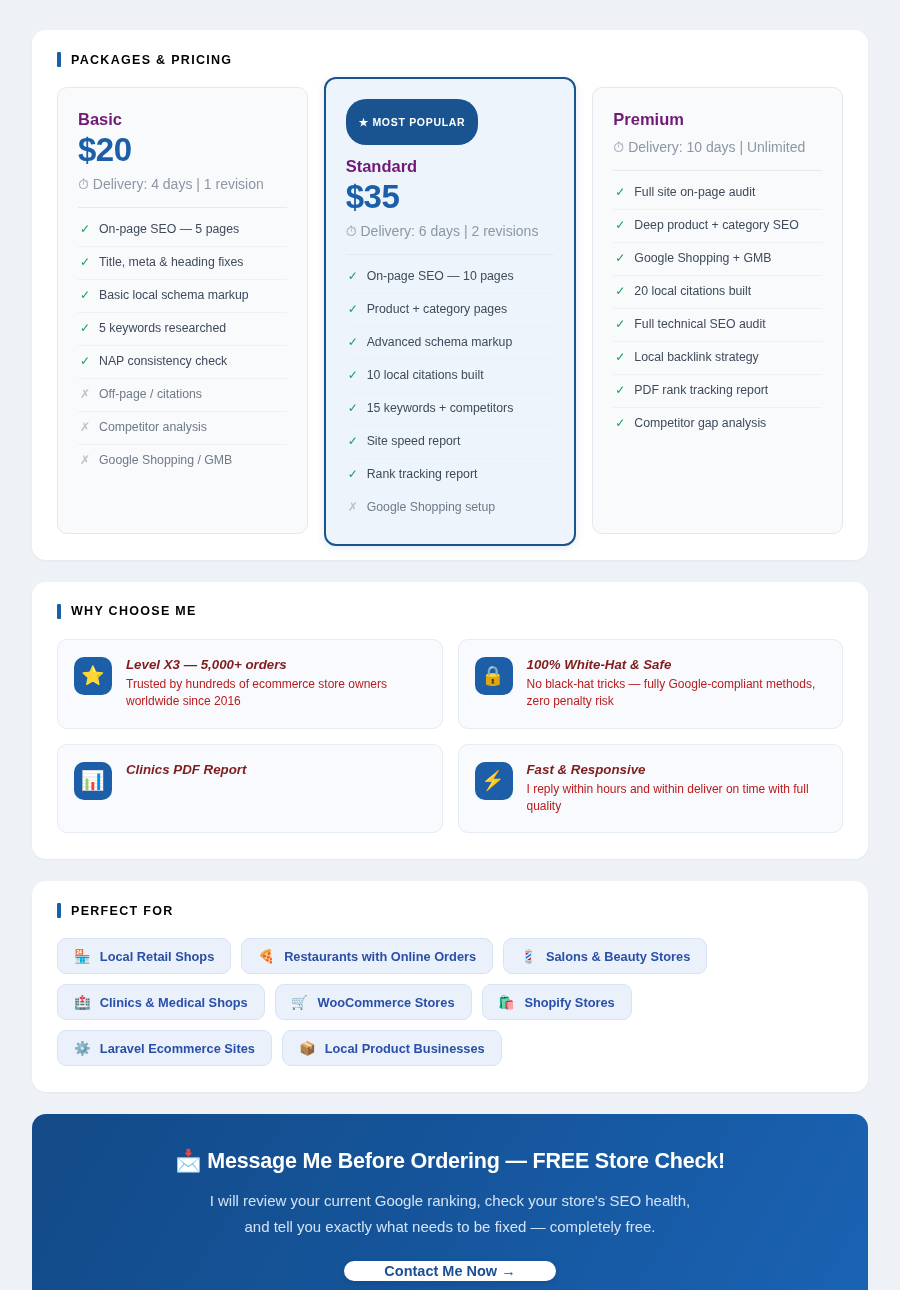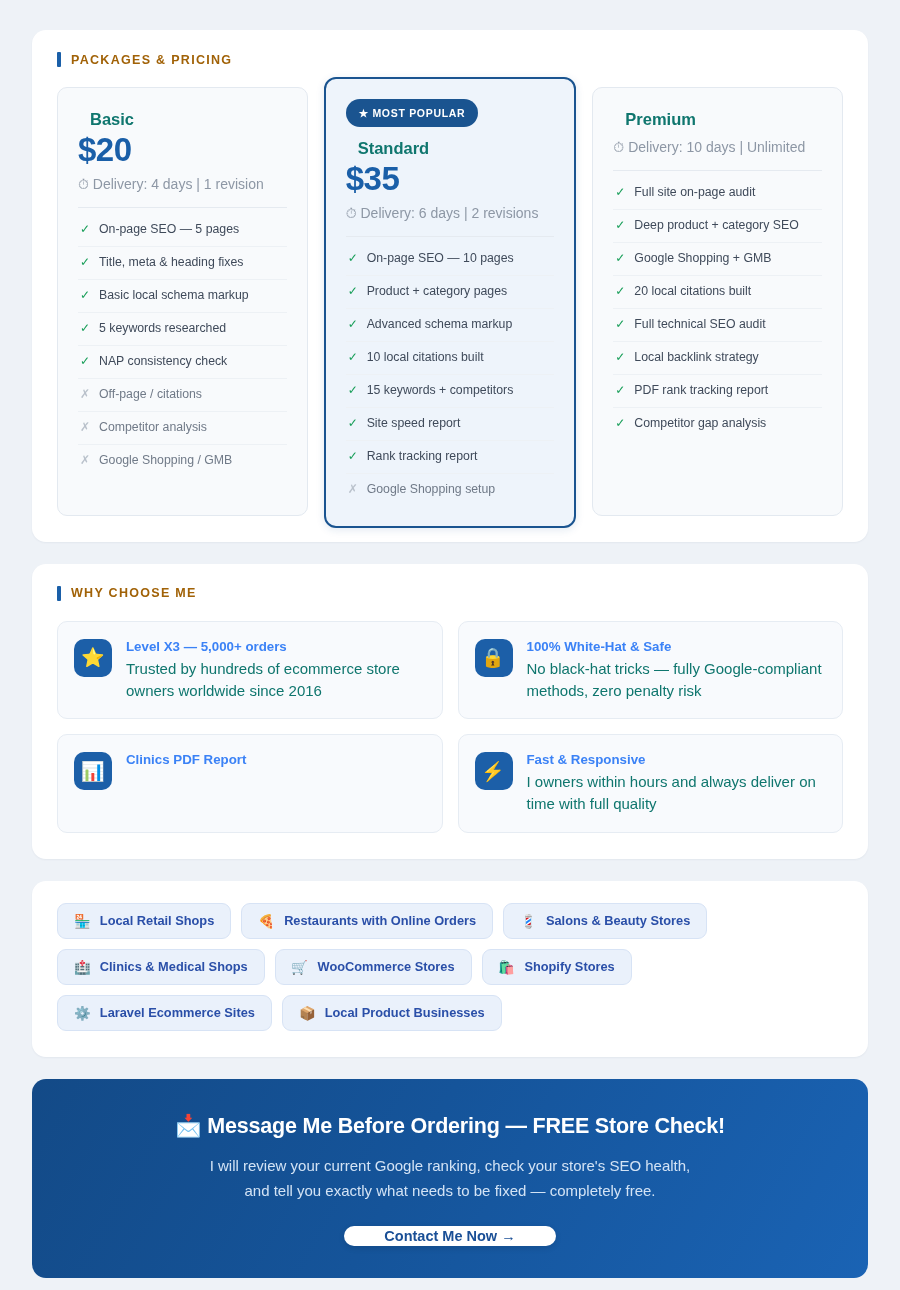--- a/index.html
+++ b/index.html
@@ -17,44 +17,44 @@
     border-radius: 14px;
     padding: 22px 25px 26px 25px;
     margin-bottom: 22px;
     box-shadow: 0 1px 2px rgba(20,40,80,.05);
   }
 
   
   .sec-head { display: flex; align-items: center; gap: 10px; margin-bottom: 20px; }
   .sec-bar { width: 4px; height: 15px; background: #1a5fa8; border-radius: 1px; flex: none; }
   .sec-title {
-    font-size: 12.5px; font-weight: bold; color: #a16207;
+    font-size: 12.5px; font-weight: bold; color: #000000;
     letter-spacing: 1.3px; text-transform: uppercase;
   }
 
   
   .price-grid { display: flex; gap: 16px; align-items: stretch; }
   .price-card {
     flex: 1 1 0; background: #f8fafc; border: 1px solid #e3e9f0;
     border-radius: 10px; padding: 22px 20px 20px 20px;
     display: flex; flex-direction: column;
   }
   .price-card.featured {
     background: #eef4fb; border: 2px solid #1a5490;
     border-radius: 12px; margin-top: -10px; margin-bottom: -12px;
     padding-top: 20px;
     box-shadow: 0 2px 8px rgba(26,84,144,.12);
   }
   .badge {
     display: inline-block; align-self: flex-start;
     background: #1a5490; color: #fff;
     font-size: 10.5px; font-weight: bold; letter-spacing: .7px;
-    padding: 8px 13px; border-radius: 20px; margin-bottom: 12px;
-  }
-  .tier-name { font-size: 16.5px; font-weight: bold; color: #0f766e; margin-bottom: 3px; margin-left: 12px; }
+    padding: 17px 13px; border-radius: 20px; margin-bottom: 12px;
+  }
+  .tier-name { font-size: 16.5px; font-weight: bold; color: #701a75; margin-bottom: 3px; }
   .tier-price { font-size: 33px; font-weight: bold; color: #1a5fa8; line-height: 1.12; letter-spacing: -.5px; }
   .tier-meta { font-size: 14px; color: #8d97a5; margin-top: 7px; }
   .tier-rule { border: none; border-top: 1px solid #e5eaf0; margin: 14px 0 6px 0; }
 
   .feat-list { list-style: none; }
   .feat {
     display: flex; align-items: flex-start; gap: 10px;
     font-size: 12.3px; color: #3f4a5a; line-height: 1.3;
     padding: 8px 0 8px 2px;
     border-bottom: 1px solid #edf1f5;
@@ -69,22 +69,22 @@
   .why-grid { display: grid; grid-template-columns: 1fr 1fr; gap: 15px; }
   .why-card {
     background: #f8fafd; border: 1px solid #e6ecf3; border-radius: 10px;
     padding: 17px 16px; display: flex; gap: 14px; align-items: flex-start;
   }
   .why-icon {
     flex: none; width: 38px; height: 38px; border-radius: 10px;
     background: #1c5fa8; display: flex; align-items: center; justify-content: center;
     font-size: 19px; line-height: 1;
   }
-  .why-title { font-size: 13.3px; font-weight: bold; color: #3b82f6; margin-bottom: 4px; }
-  .why-desc { font-size: 15px; color: #0f766e; line-height: 1.45; }
+  .why-title { font-size: 13.3px; font-weight: bold; color: #7f1d1d; margin-bottom: 4px; font-style: italic; }
+  .why-desc { font-size: 12px; color: #b91c1c; line-height: 1.45; }
 
   
   .tags { display: flex; flex-wrap: wrap; gap: 10px; }
   .tag {
     background: #eaf1fb; border: 1px solid #d7e3f5; border-radius: 9px;
     padding: 9px 16px; font-size: 12.8px; font-weight: bold; color: #2a4fa8;
     display: inline-flex; align-items: center; gap: 9px; white-space: nowrap;
   }
   .tag .emo { font-size: 13.5px; }
 
@@ -259,27 +259,31 @@
         <div class="why-card">
           <div class="why-icon">📊</div>
           <div>
             <div class="why-title">Clinics PDF Report</div>
           </div>
         </div>
         <div class="why-card">
           <div class="why-icon">⚡</div>
           <div>
             <div class="why-title">Fast &amp; Responsive</div>
-            <div class="why-desc">I owners within hours and always deliver on time with full quality</div>
+            <div class="why-desc">I reply within hours and within deliver on time with full quality</div>
           </div>
         </div>
       </div>
   </section>
 
   <section class="panel">
+    <div class="sec-head">
+      <span class="sec-bar"></span>
+      <span class="sec-title">PERFECT FOR</span>
+    </div>
     <div class="tags" id="tag-list">
         <span class="tag">
           <span class="emo">🏪</span>
           <span>Local Retail Shops</span>
         </span>
         <span class="tag">
           <span class="emo">🍕</span>
           <span>Restaurants with Online Orders</span>
         </span>
         <span class="tag">

